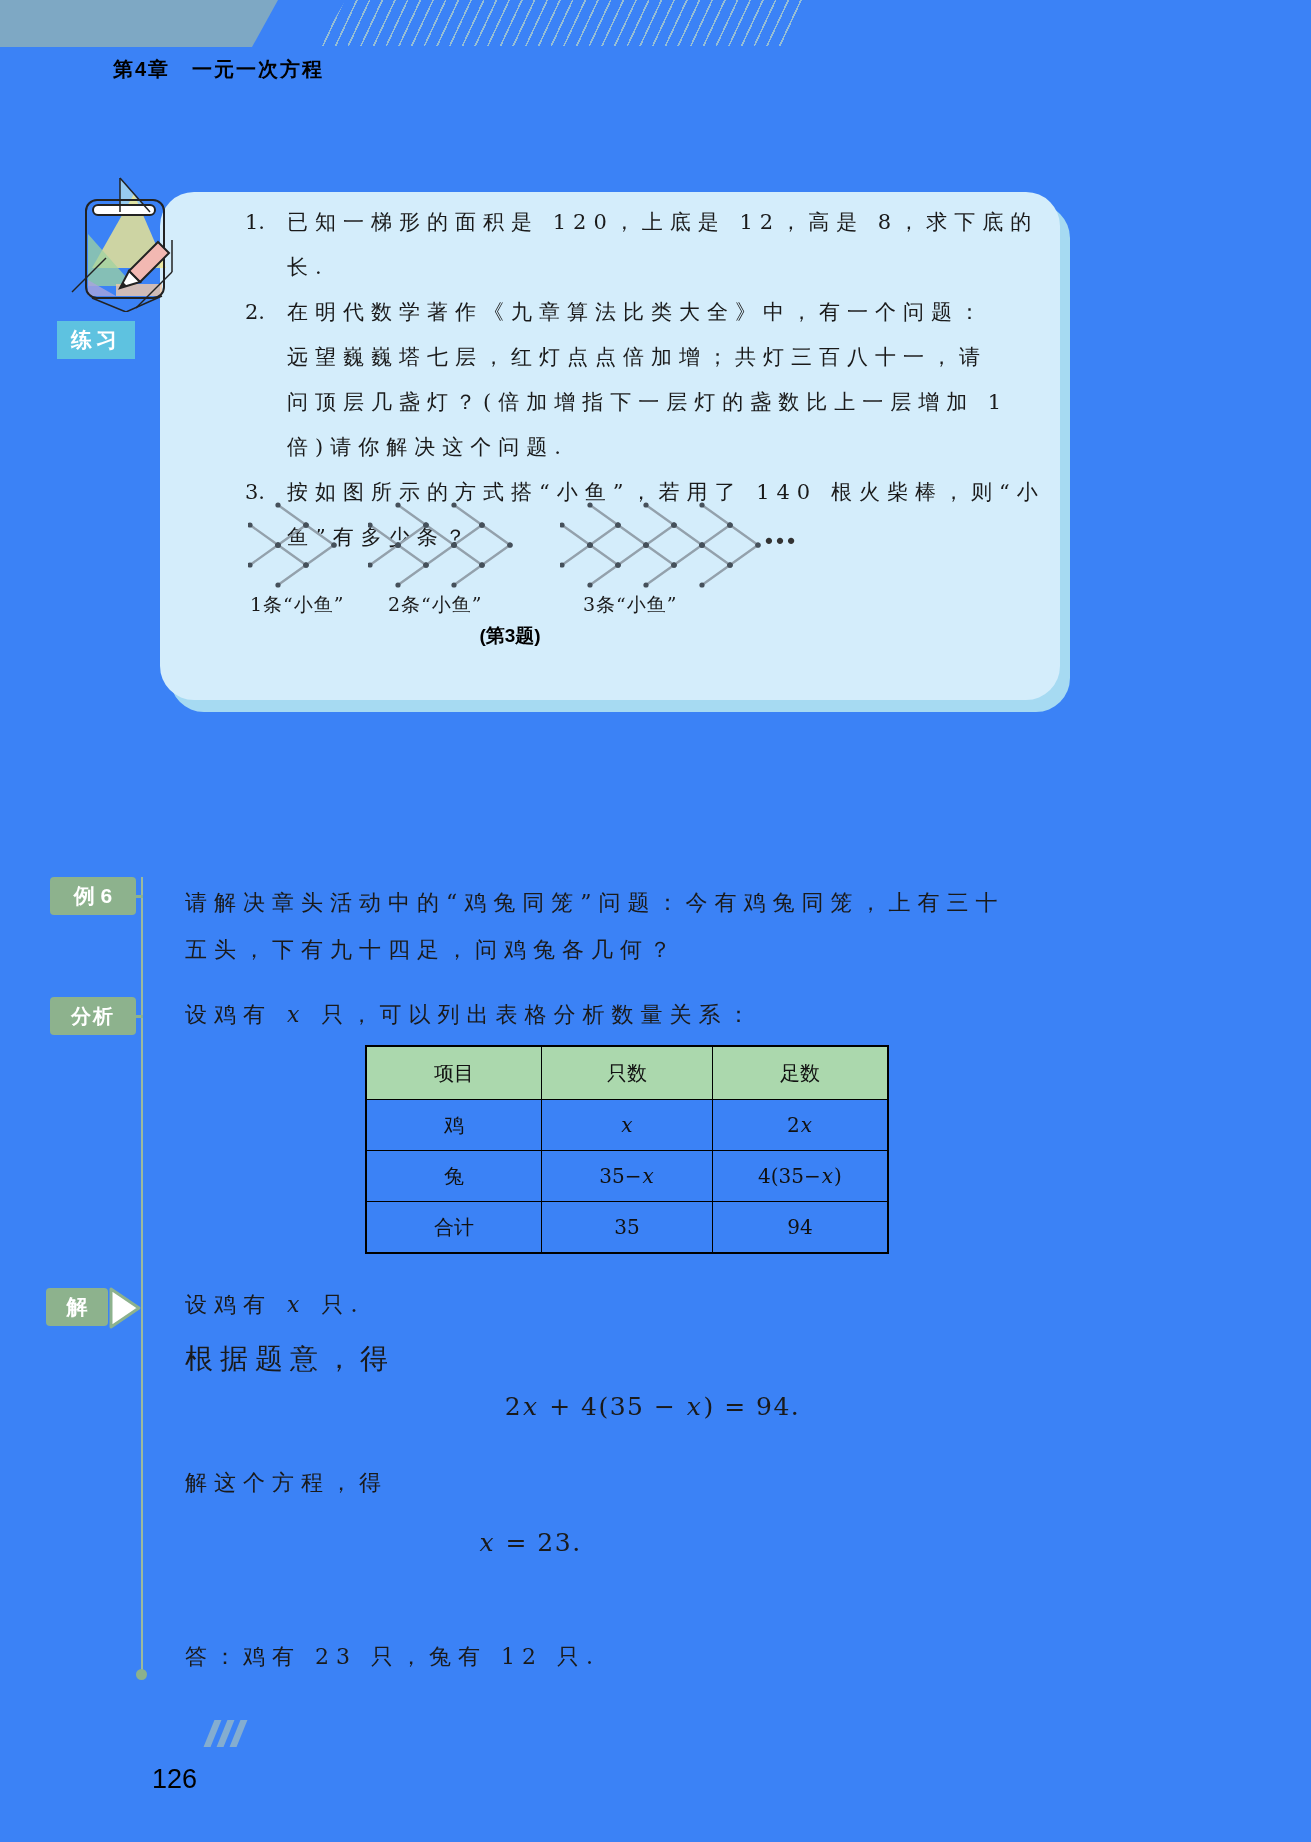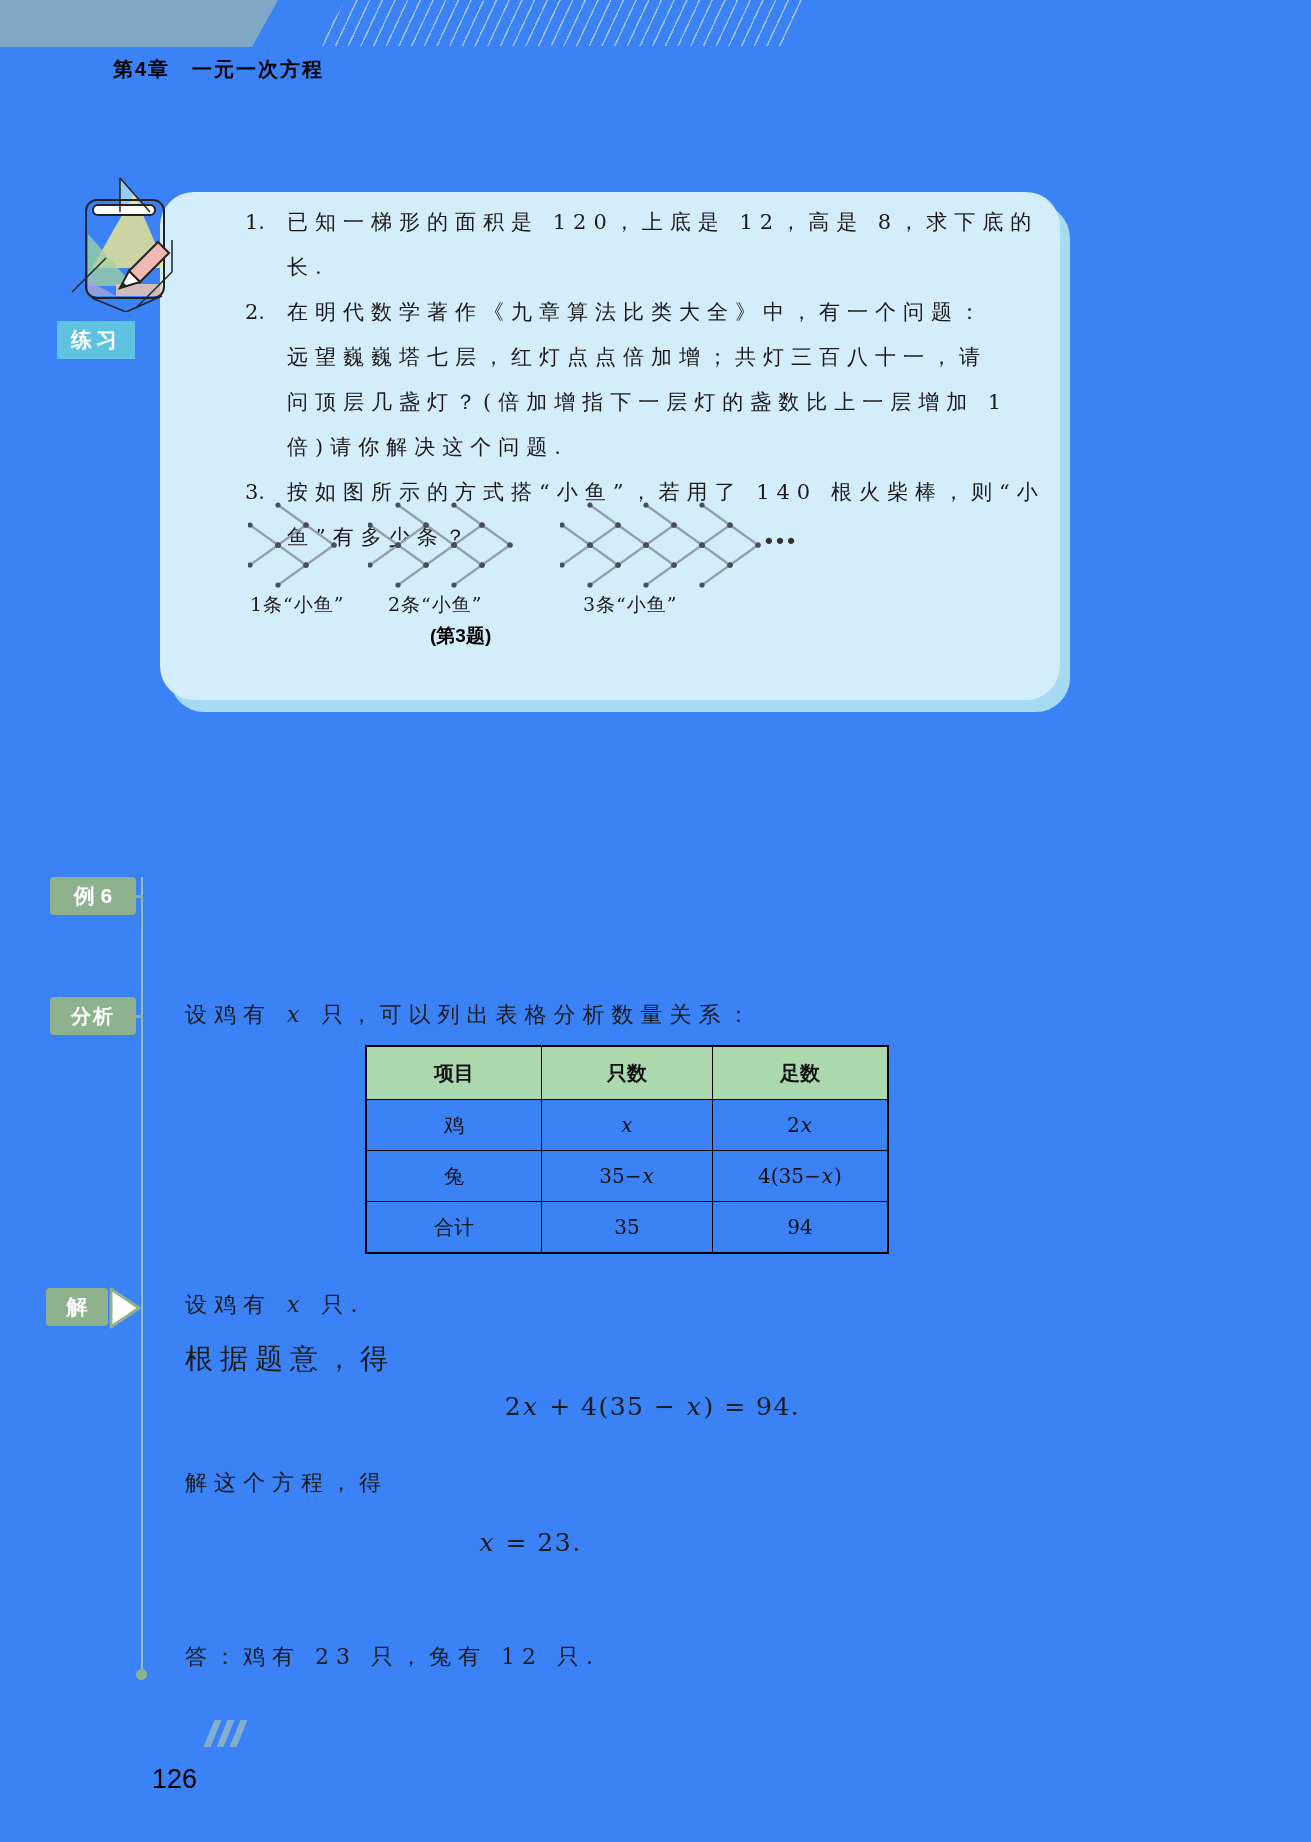--- a/index.html
+++ b/index.html
@@ -26,21 +26,21 @@
   .p-item{display:flex;}
   .p-num{width:42px;flex:none;letter-spacing:0;}
   .p-text{white-space:pre-line;}
 
   
   .fish{line-height:0;}
   .f1{left:248px;top:501px;} .f2{left:368px;top:501px;} .f3{left:560px;top:501px;}
   .dots{left:763px;top:512px;font-size:34px;font-weight:bold;color:#333;font-family:"DejaVu Serif",serif;}
   .fish-label{font-family:"DejaVu Serif",serif;font-size:19px;letter-spacing:1px;color:#1a1a1a;}
   .fl1{left:250px;top:592px;} .fl2{left:388px;top:592px;} .fl3{left:583px;top:592px;}
-  .fig-caption{left:430px;top:623px;width:160px;text-align:left;font-weight:bold;font-size:19px;color:#000;}
+  .fig-caption{left:430px;top:623px;width:160px;text-align:center;font-weight:bold;font-size:19px;color:#000;}
 
   
   .vline{left:141px;top:877px;width:2px;height:800px;background:#9cba9c;}
   .vdot{left:136px;top:1669px;width:11px;height:11px;border-radius:50%;background:#8cb18c;}
   .badge-green{background:#8db28d;border-radius:4px;color:#fff;font-weight:bold;
         display:flex;align-items:center;justify-content:center;}
   .b-ex{left:50px;top:877px;width:86px;height:38px;font-size:21px;}
   .b-an{left:50px;top:997px;width:86px;height:38px;font-size:20px;letter-spacing:2px;}
   .b-so{left:46px;top:1288px;width:62px;height:38px;font-size:21px;}
   .tick{width:10px;height:3px;background:#8db28d;}
@@ -60,21 +60,21 @@
   .eq1{left:185px;top:1392px;width:935px;}
   .eq2{left:185px;top:1528px;width:690px;}
   .eq3{left:185px;top:1580px;width:690px;}
   i{font-style:italic;padding:0 1px;}
 
   
   table.an-table{left:365px;top:1045px;border-collapse:collapse;position:absolute;}
   .an-table th,.an-table td{border:1.5px solid #000;text-align:center;}
   .an-table{border:2px solid #000;}
   .an-table th{background:#abd8ad;font-family:"Liberation Sans",sans-serif;
-        font-weight:bold;font-size:20px;height:50px;}
+        font-weight:normal;font-size:20px;height:50px;}
   .an-table td{font-family:"DejaVu Serif",serif;font-size:20px;height:48px;}
   .c1{width:172px;} .c2{width:168px;} .c3{width:172px;}
 
   
   .pnum{left:152px;top:1716px;font-size:27px;color:#000;margin-top:48px;}
   .slashes{left:209px;top:1720px;display:flex;gap:6px;}
   .slash{width:7px;height:27px;background:#84add0;transform:skewX(-22deg);}
 </style>
 </head>
 <body>
@@ -277,20 +277,22 @@
   <div class="abs fish-label fl2">2条“小鱼”</div>
   <div class="abs fish-label fl3">3条“小鱼”</div>
   <div class="abs fig-caption">(第3题)</div>
 
   <div class="abs vline"></div>
   <div class="abs vdot"></div>
   <div class="abs tick t1"></div>
   <div class="abs tick t2"></div>
 
   <div class="abs badge-green b-ex">例 6</div>
+  <div class="abs serif ex-text">请解决章头活动中的“鸡兔同笼”问题：今有鸡兔同笼，上有三十
+五头，下有九十四足，问鸡兔各几何？</div>
 
   <div class="abs badge-green b-an">分析</div>
   <div class="abs serif an-text">设鸡有 <i>x</i> 只，可以列出表格分析数量关系：</div>
 
   <table class="an-table">
     <tbody>
         <tr>
       <th class="c1">项目</th>
       <th class="c2">只数</th>
       <th class="c3">足数</th>

